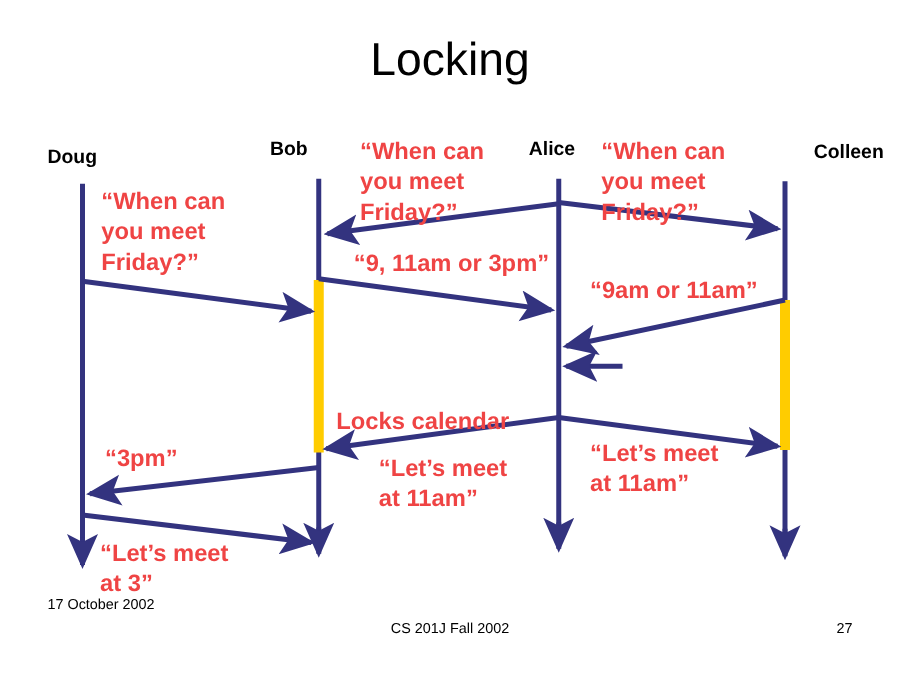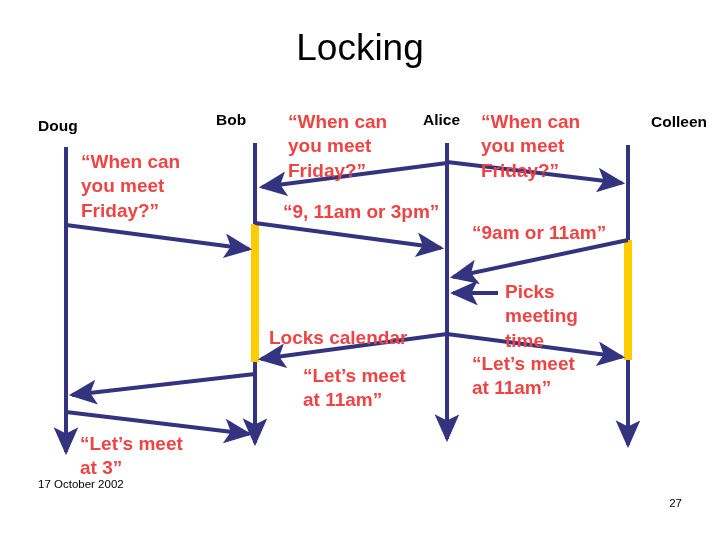--- a/index.html
+++ b/index.html
@@ -136,29 +136,29 @@
   <div class="msg" style="left: 81px; top: 150px; width: 110px; white-space: pre-line;">“When can
 you meet
 Friday?”</div>
 
   <div class="msg" style="left: 283px; top: 200px; width: 170px; white-space: pre-line;">“9, 11am or 3pm”</div>
 
   <div class="msg" style="left: 452px; top: 221px; width: 150px; white-space: pre-line; margin-left: 20px;">“9am or 11am”</div>
 
   <div class="msg" style="left: 269px; top: 282px; width: 170px; white-space: pre-line; margin-top: 44px;">Locks calendar</div>
 
-  <div class="msg" style="left: 505px; top: 280px; width: 125px; white-space: pre-line;">Picks meeting
-time</div>
 
   <div class="msg" style="left: 303px; top: 364px; width: 120px; white-space: pre-line;">“Let’s meet
 at 11am”</div>
 
   <div class="msg" style="left: 472px; top: 352px; width: 120px; white-space: pre-line;">“Let’s meet
 at 11am”</div>
 
+  <div class="msg" style="left: 84px; top: 356px; width: 90px; white-space: pre-line;">“3pm”</div>
 
   <div class="msg" style="left: 80px; top: 432px; width: 120px; white-space: pre-line;">“Let’s meet
 at 3”</div>
 
   <div class="footer-text" id="footer-date">17 October 2002</div>
+  <div class="footer-text" id="footer-center">CS 201J Fall 2002</div>
   <div class="footer-text" id="footer-page">27</div>
 
 </div>
 
 </body></html>

